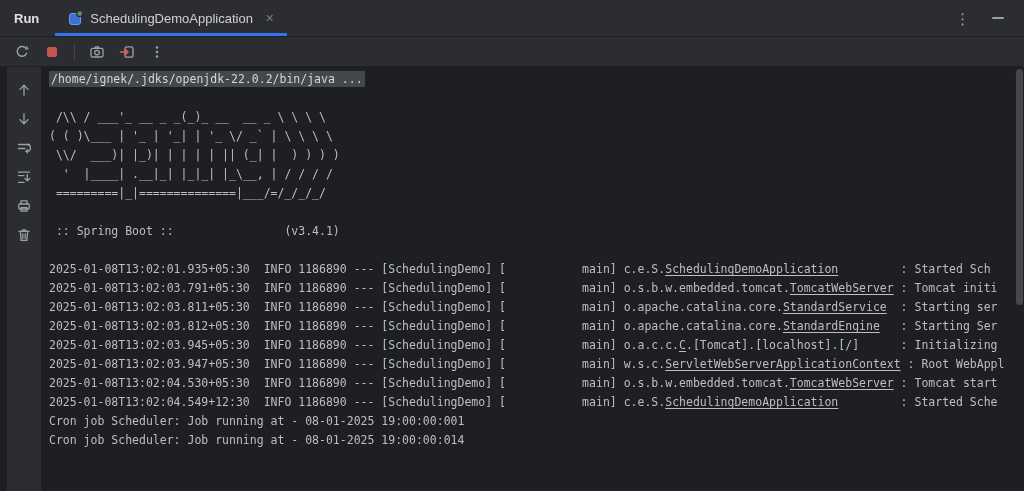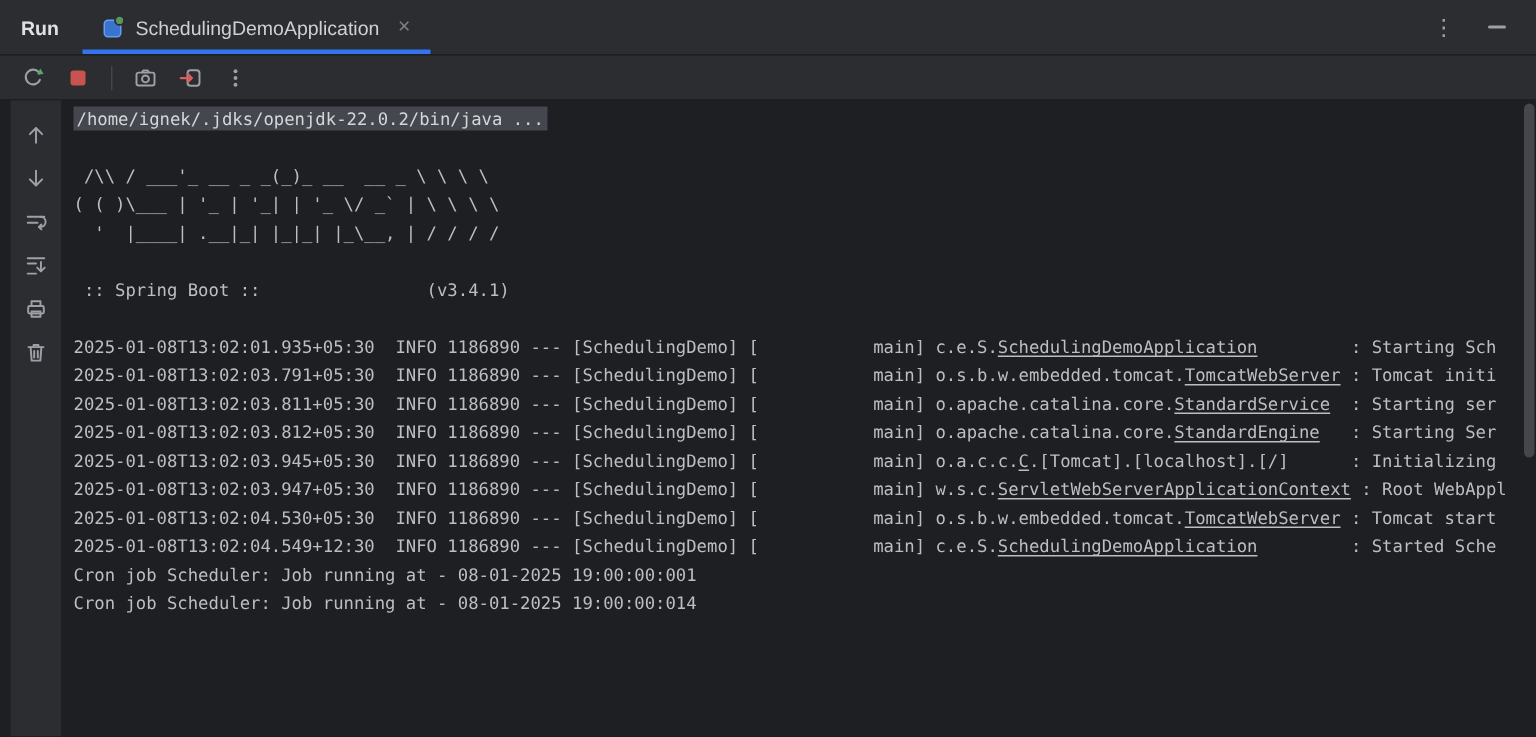--- a/index.html
+++ b/index.html
@@ -182,25 +182,27 @@
         </svg>
       </span>
     </div>
 
     <div class="console">
       <div class="console-inner">
           <div class="cline"><span class="cmd">/home/ignek/.jdks/openjdk-22.0.2/bin/java ...</span></div>
           <div class="cline">&nbsp;</div>
           <div class="cline"><span> /\\ / ___'_ __ _ _(_)_ __  __ _ \ \ \ \</span></div>
           <div class="cline"><span>( ( )\___ | '_ | '_| | '_ \/ _` | \ \ \ \</span></div>
+          <div class="cline"><span> \\/  ___)| |_)| | | | | || (_| |  ) ) ) )</span></div>
           <div class="cline"><span>  '  |____| .__|_| |_|_| |_\__, | / / / /</span></div>
+          <div class="cline"><span> =========|_|==============|___/=/_/_/_/</span></div>
           <div class="cline">&nbsp;</div>
           <div class="cline"><span> :: Spring Boot ::                (v3.4.1)</span></div>
           <div class="cline">&nbsp;</div>
-          <div class="cline"><span>2025-01-08T13:02:01.935+05:30  INFO 1186890 --- [SchedulingDemo] [           main] c.e.S.</span><span class="link">SchedulingDemoApplication</span><span>         : Starting Sch</span></div>
+          <div class="cline"><span>2025-01-08T13:02:01.935+05:30  INFO 1186890 --- [SchedulingDemo] [           main] c.e.S.</span><span class="link">SchedulingDemoApplication</span><span>         : Started Sch</span></div>
           <div class="cline"><span>2025-01-08T13:02:03.791+05:30  INFO 1186890 --- [SchedulingDemo] [           main] o.s.b.w.embedded.tomcat.</span><span class="link">TomcatWebServer</span><span> : Tomcat initi</span></div>
           <div class="cline"><span>2025-01-08T13:02:03.811+05:30  INFO 1186890 --- [SchedulingDemo] [           main] o.apache.catalina.core.</span><span class="link">StandardService</span><span>  : Starting ser</span></div>
           <div class="cline"><span>2025-01-08T13:02:03.812+05:30  INFO 1186890 --- [SchedulingDemo] [           main] o.apache.catalina.core.</span><span class="link">StandardEngine</span><span>   : Starting Ser</span></div>
           <div class="cline"><span>2025-01-08T13:02:03.945+05:30  INFO 1186890 --- [SchedulingDemo] [           main] o.a.c.c.</span><span class="link">C</span><span>.[Tomcat].[localhost].[/]      : Initializing</span></div>
           <div class="cline"><span>2025-01-08T13:02:03.947+05:30  INFO 1186890 --- [SchedulingDemo] [           main] w.s.c.</span><span class="link">ServletWebServerApplicationContext</span><span> : Root WebAppl</span></div>
           <div class="cline"><span>2025-01-08T13:02:04.530+05:30  INFO 1186890 --- [SchedulingDemo] [           main] o.s.b.w.embedded.tomcat.</span><span class="link">TomcatWebServer</span><span> : Tomcat start</span></div>
           <div class="cline"><span>2025-01-08T13:02:04.549+12:30  INFO 1186890 --- [SchedulingDemo] [           main] c.e.S.</span><span class="link">SchedulingDemoApplication</span><span>         : Started Sche</span></div>
           <div class="cline"><span>Cron job Scheduler: Job running at - 08-01-2025 19:00:00:001</span></div>
           <div class="cline"><span>Cron job Scheduler: Job running at - 08-01-2025 19:00:00:014</span></div>
         </div>

